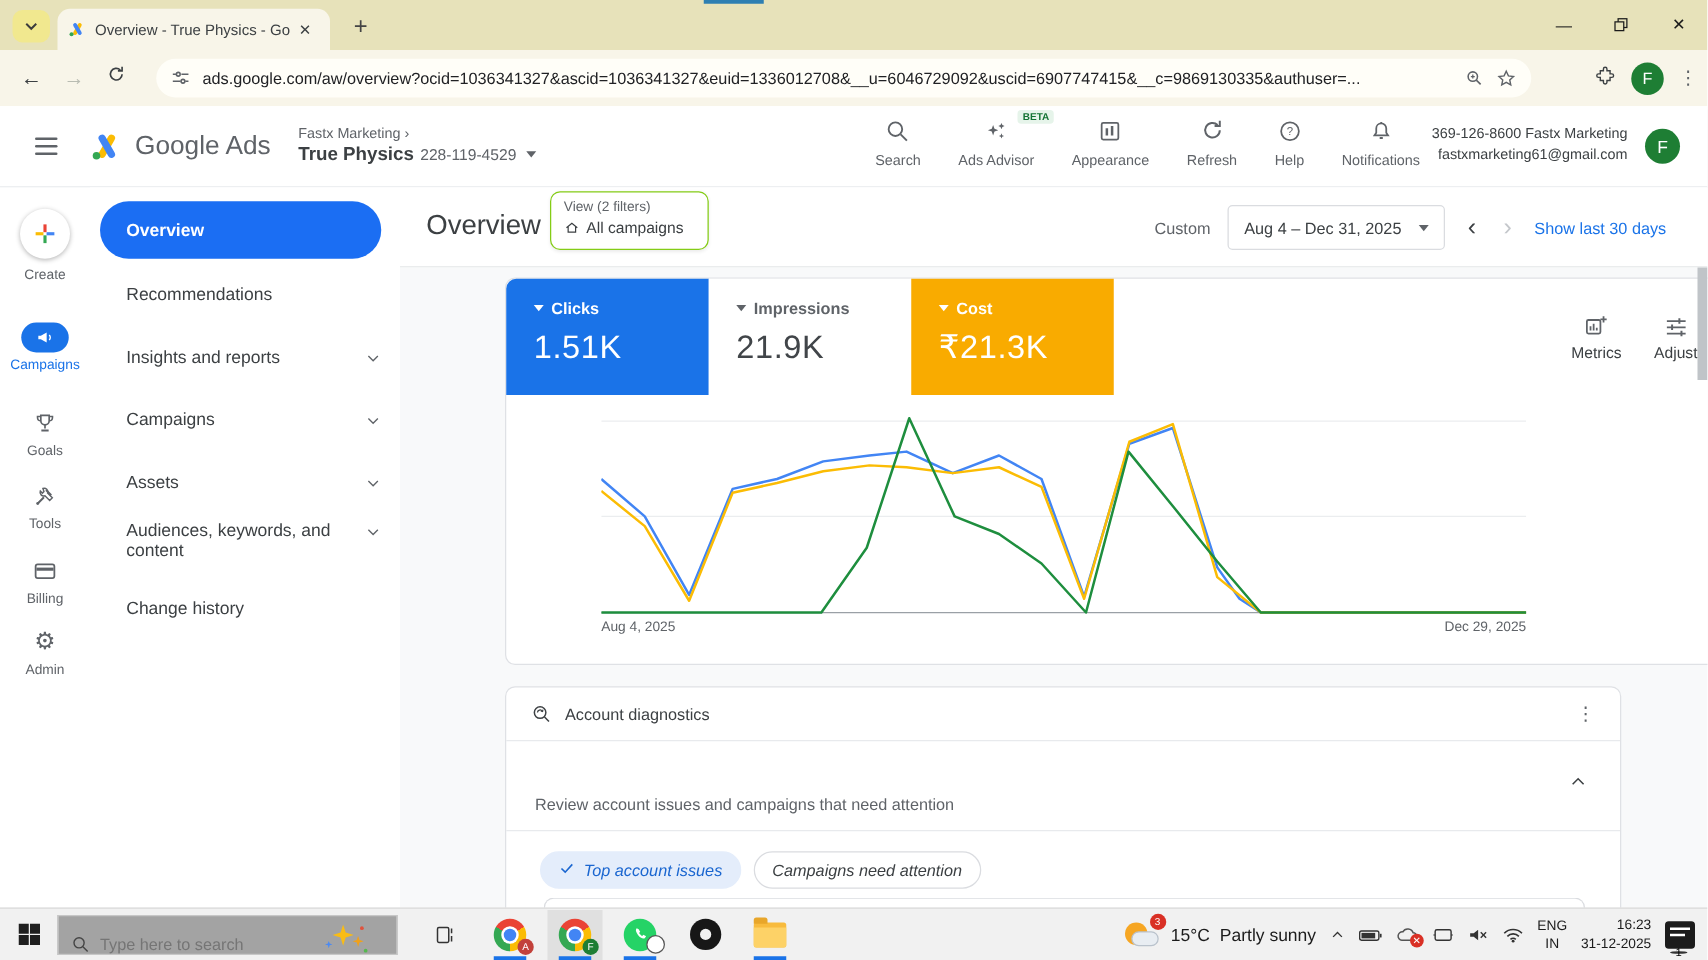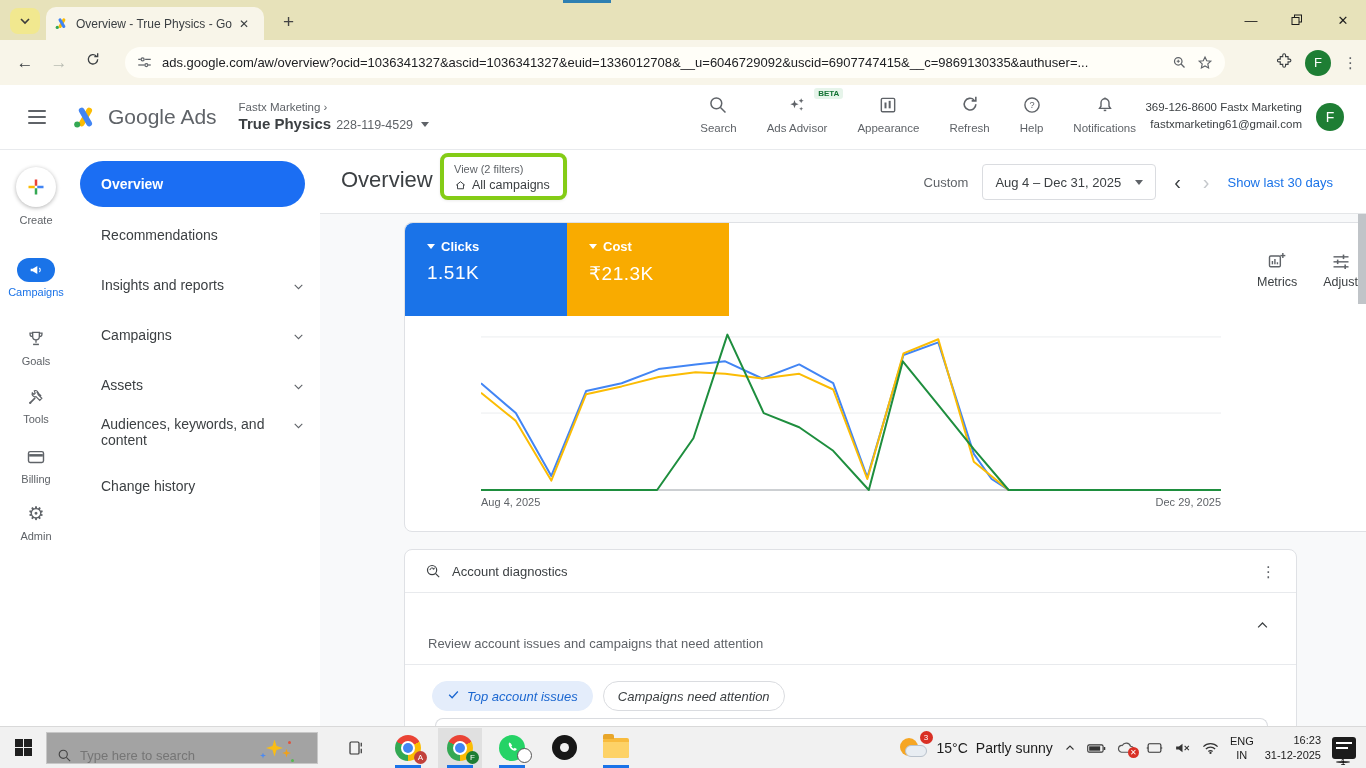--- a/index.html
+++ b/index.html
@@ -70,21 +70,21 @@
   .nav-pill { position:absolute; left:8px; top:11px; width:225px; height:46px; background:#1b6ef3;
     border-radius:23px; color:#fff; font-size:14px; font-weight:bold; display:flex; align-items:center;
     padding-left:21px; cursor:pointer; }
   .nav-item { position:absolute; left:29px; width:190px; font-size:14px; color:#3c4043; cursor:pointer; }
   .nav-chev { position:absolute; right:-14px; top:3px; }
 
   .main { position:absolute; left:320px; top:0; right:0; height:100%; }
   .overview-bar { position:relative; height:64px; background:#fff; border-bottom:1px solid #e4e6e8; }
   .page-title { position:absolute; left:21px; top:17px; font-size:22px; color:#3c4043; }
   .filter-chip { position:absolute; left:120px; top:3px; width:127px; height:47px; background:#fff;
-    border:4px solid #84cc16; border-radius:8px; box-shadow:0 1px 3px rgba(0,0,0,.08);
+    border:1px solid #84cc16; border-radius:8px; box-shadow:0 1px 3px rgba(0,0,0,.08);
     padding:6px 10px; cursor:pointer; }
   .filter-l1 { font-size:11px; color:#5f6368; }
   .filter-l2 { font-size:12.5px; color:#3c4043; display:flex; align-items:center; gap:5px; margin-top:3px; }
   .ov-right { position:absolute; right:33px; top:0; height:64px; display:flex; align-items:center; gap:14px; }
   .custom-lbl { font-size:13px; color:#5f6368; }
   .date-pill { height:36px; border:1px solid #dadce0; border-radius:4px; background:#fff;
     display:flex; align-items:center; gap:14px; padding:0 12px; font-size:13px; color:#3c4043; cursor:pointer; }
   .tri-down { width:0; height:0; border-left:4px solid transparent; border-right:4px solid transparent;
     border-top:5px solid #5f6368; }
   .chev-btn { font-size:20px; color:#3c4043; cursor:pointer; padding:0 4px; }
@@ -93,21 +93,21 @@
 
   .content { position:relative; height:512px; background:#f8f9fa; }
   .card { position:absolute; background:#fff; border:1px solid #dfe1e5; border-radius:8px; }
   .metrics-card { left:84px; top:8px; width:1015px; height:310px; }
   .tiles { position:absolute; left:0; top:0; height:93px; display:flex; }
   .tile { width:162px; height:93px; padding:16px 0 0 22px; cursor:pointer; }
   .tile:first-child { border-top-left-radius:8px; }
   .tile-label { font-size:13px; font-weight:bold; display:flex; align-items:center; gap:6px; }
   .tile-tri { width:0; height:0; border-left:4px solid transparent; border-right:4px solid transparent;
     border-top:5px solid currentColor; }
-  .tile-value { font-size:19px; margin-top:8px; letter-spacing:.5px; }
+  .tile-value { font-size:26px; margin-top:8px; letter-spacing:.5px; }
   .card-actions { position:absolute; right:18px; top:28px; display:flex; gap:26px; align-items:flex-start; }
   .card-action { display:flex; flex-direction:column; align-items:center; gap:4px; cursor:pointer; }
   .card-action .lbl { font-size:12.5px; color:#3c4043; }
   .chart-wrap { position:absolute; left:76px; top:105px; width:740px; height:165px; }
   .axis-labels { position:absolute; left:76px; top:273px; width:740px; display:flex;
     justify-content:space-between; font-size:11px; color:#5f6368; }
 
   .diag-card { left:84px; top:335px; width:893px; height:400px; }
   .diag-head { position:absolute; left:0; top:0; width:100%; height:43px; border-bottom:1px solid #e8eaed;
     display:flex; align-items:center; padding:0 20px; gap:10px; }
@@ -441,20 +441,27 @@
 
       <div class="card metrics-card">
         <div class="tiles" id="metric-tiles">
             <div class="tile" style="background: rgb(26, 115, 232); color: rgb(255, 255, 255);">
               <div class="tile-label" style="color:#ffffff">
                 <span class="tile-tri"></span>
                 <span>Clicks</span>
               </div>
               <div class="tile-value">1.51K</div>
             </div>
+            <div class="tile" style="background: rgb(255, 255, 255); color: rgb(65, 69, 73);">
+              <div class="tile-label" style="color:#5f6368">
+                <span class="tile-tri"></span>
+                <span>Impressions</span>
+              </div>
+              <div class="tile-value">21.9K</div>
+            </div>
             <div class="tile" style="background: rgb(249, 171, 0); color: rgb(255, 255, 255);">
               <div class="tile-label" style="color:#ffffff">
                 <span class="tile-tri"></span>
                 <span>Cost</span>
               </div>
               <div class="tile-value">₹21.3K</div>
             </div>
           </div>
         <div class="card-actions">
           <div class="card-action">

